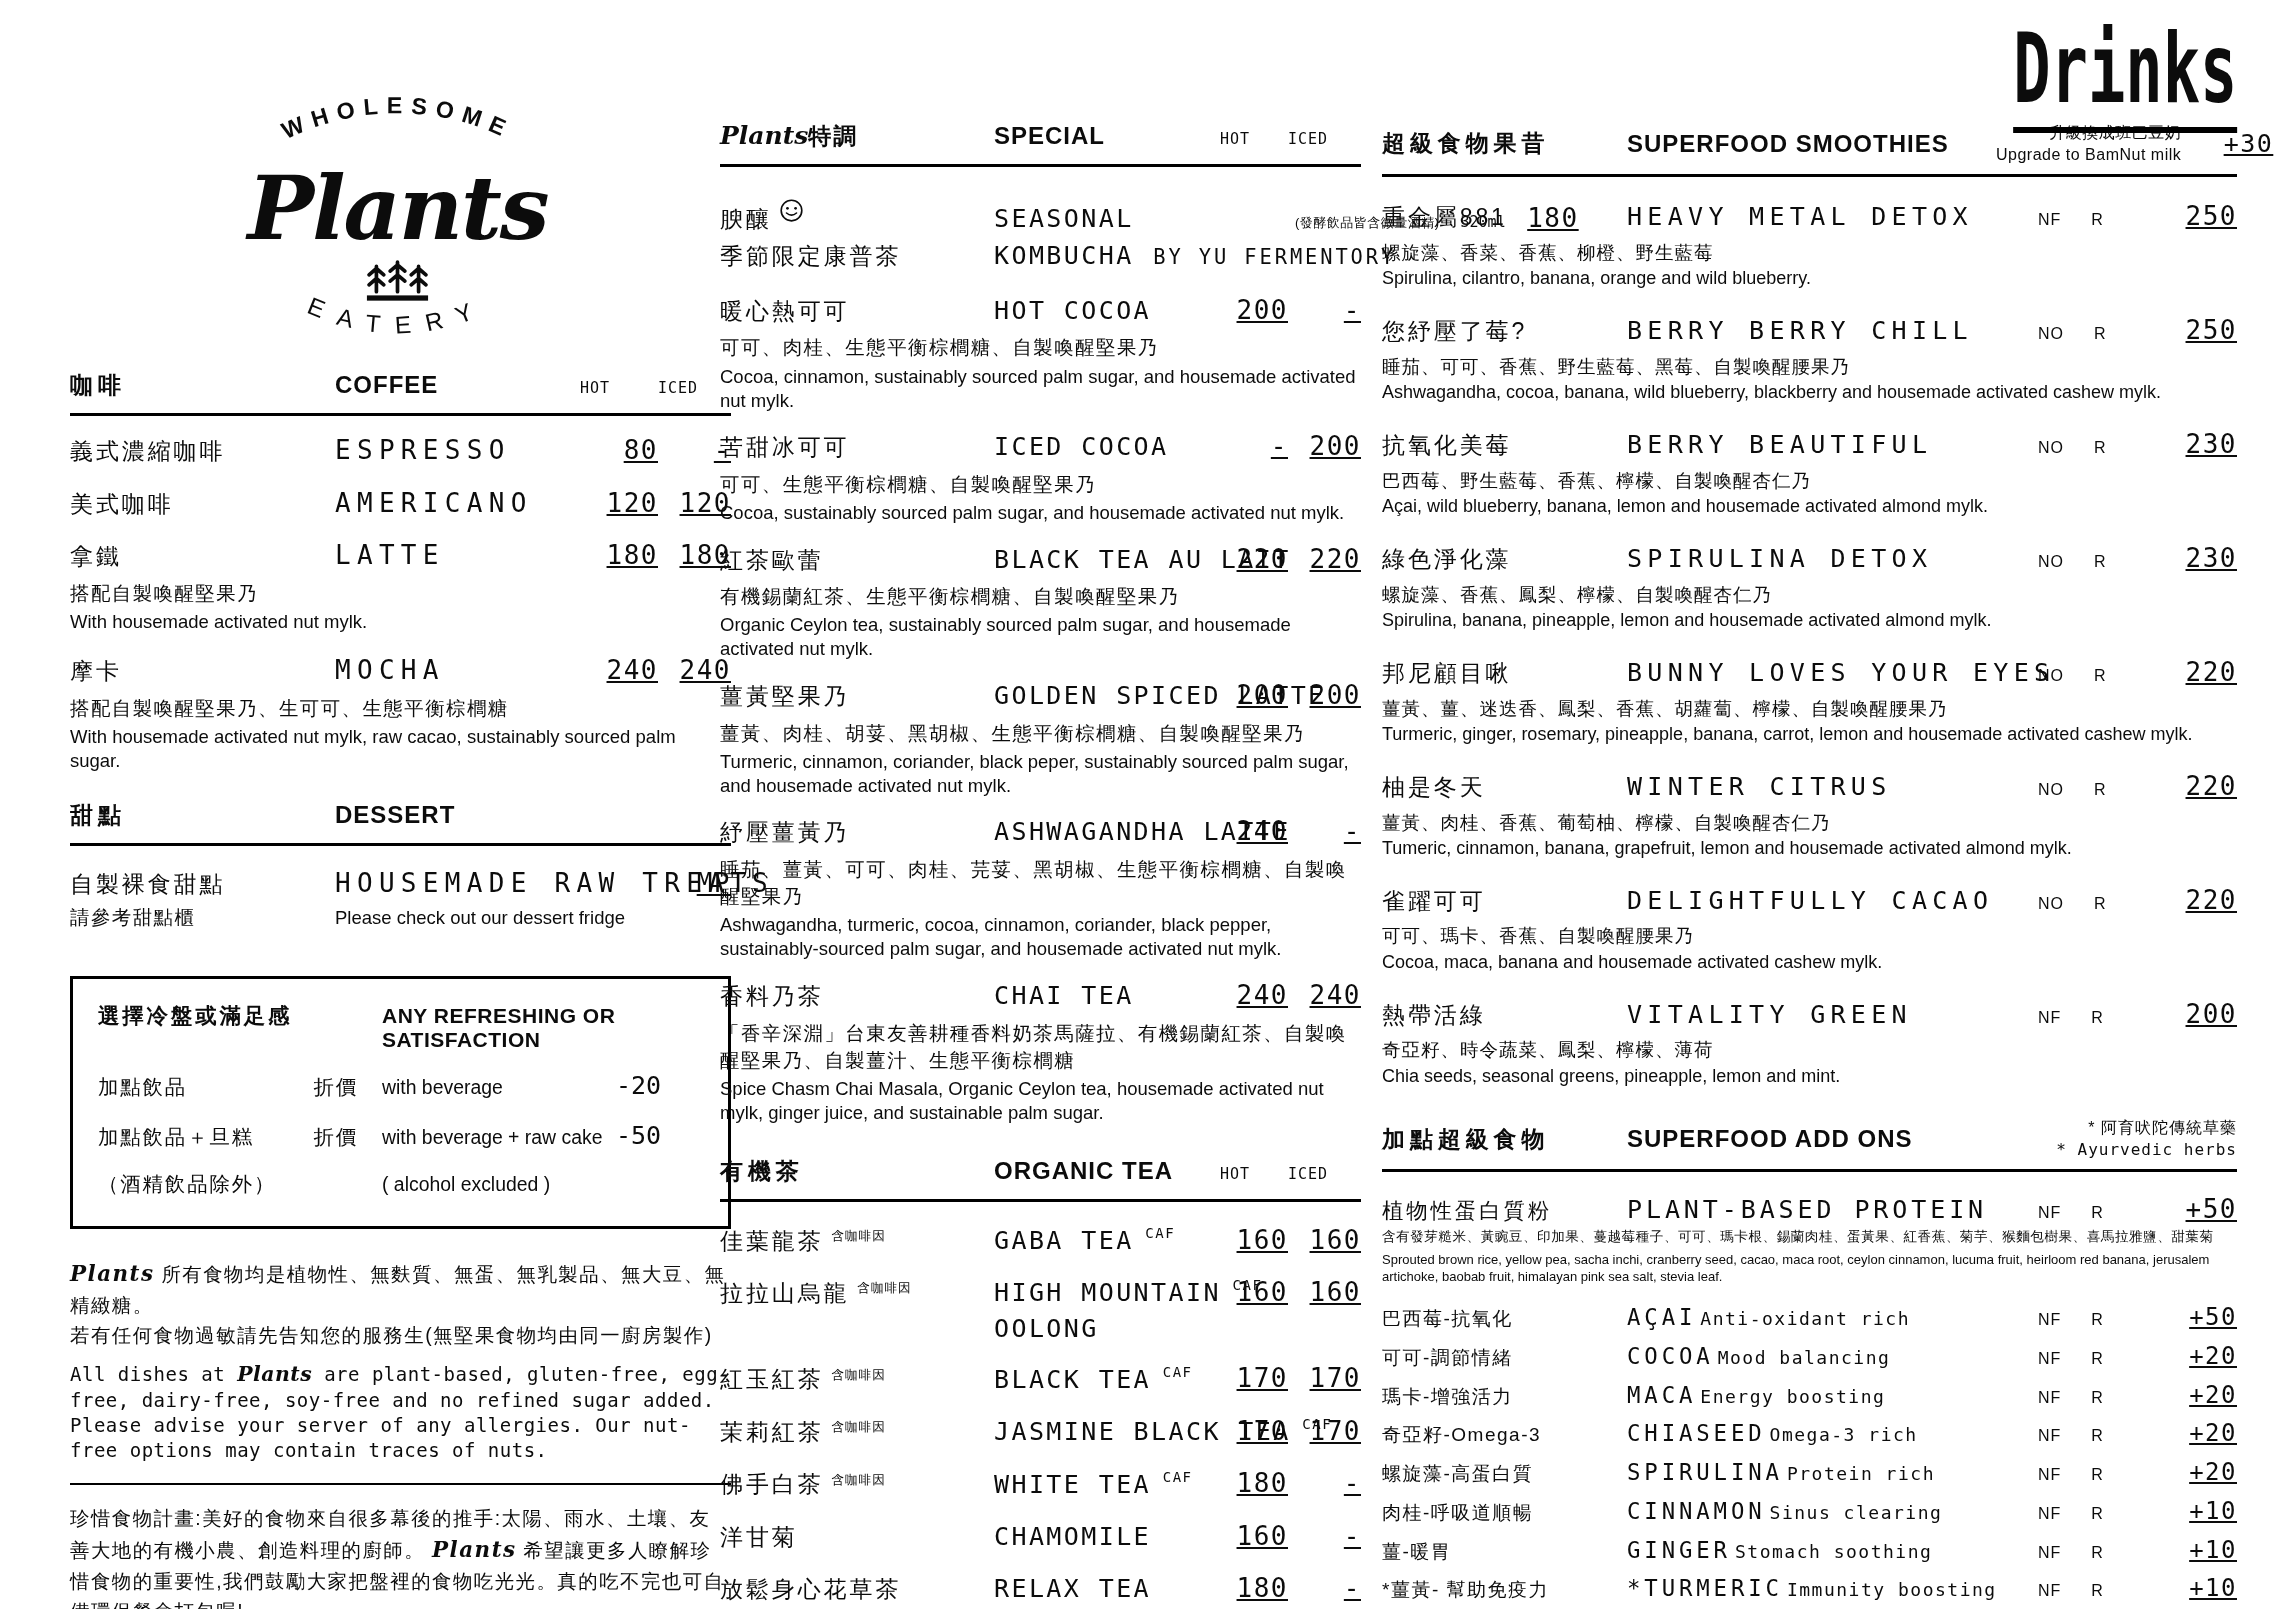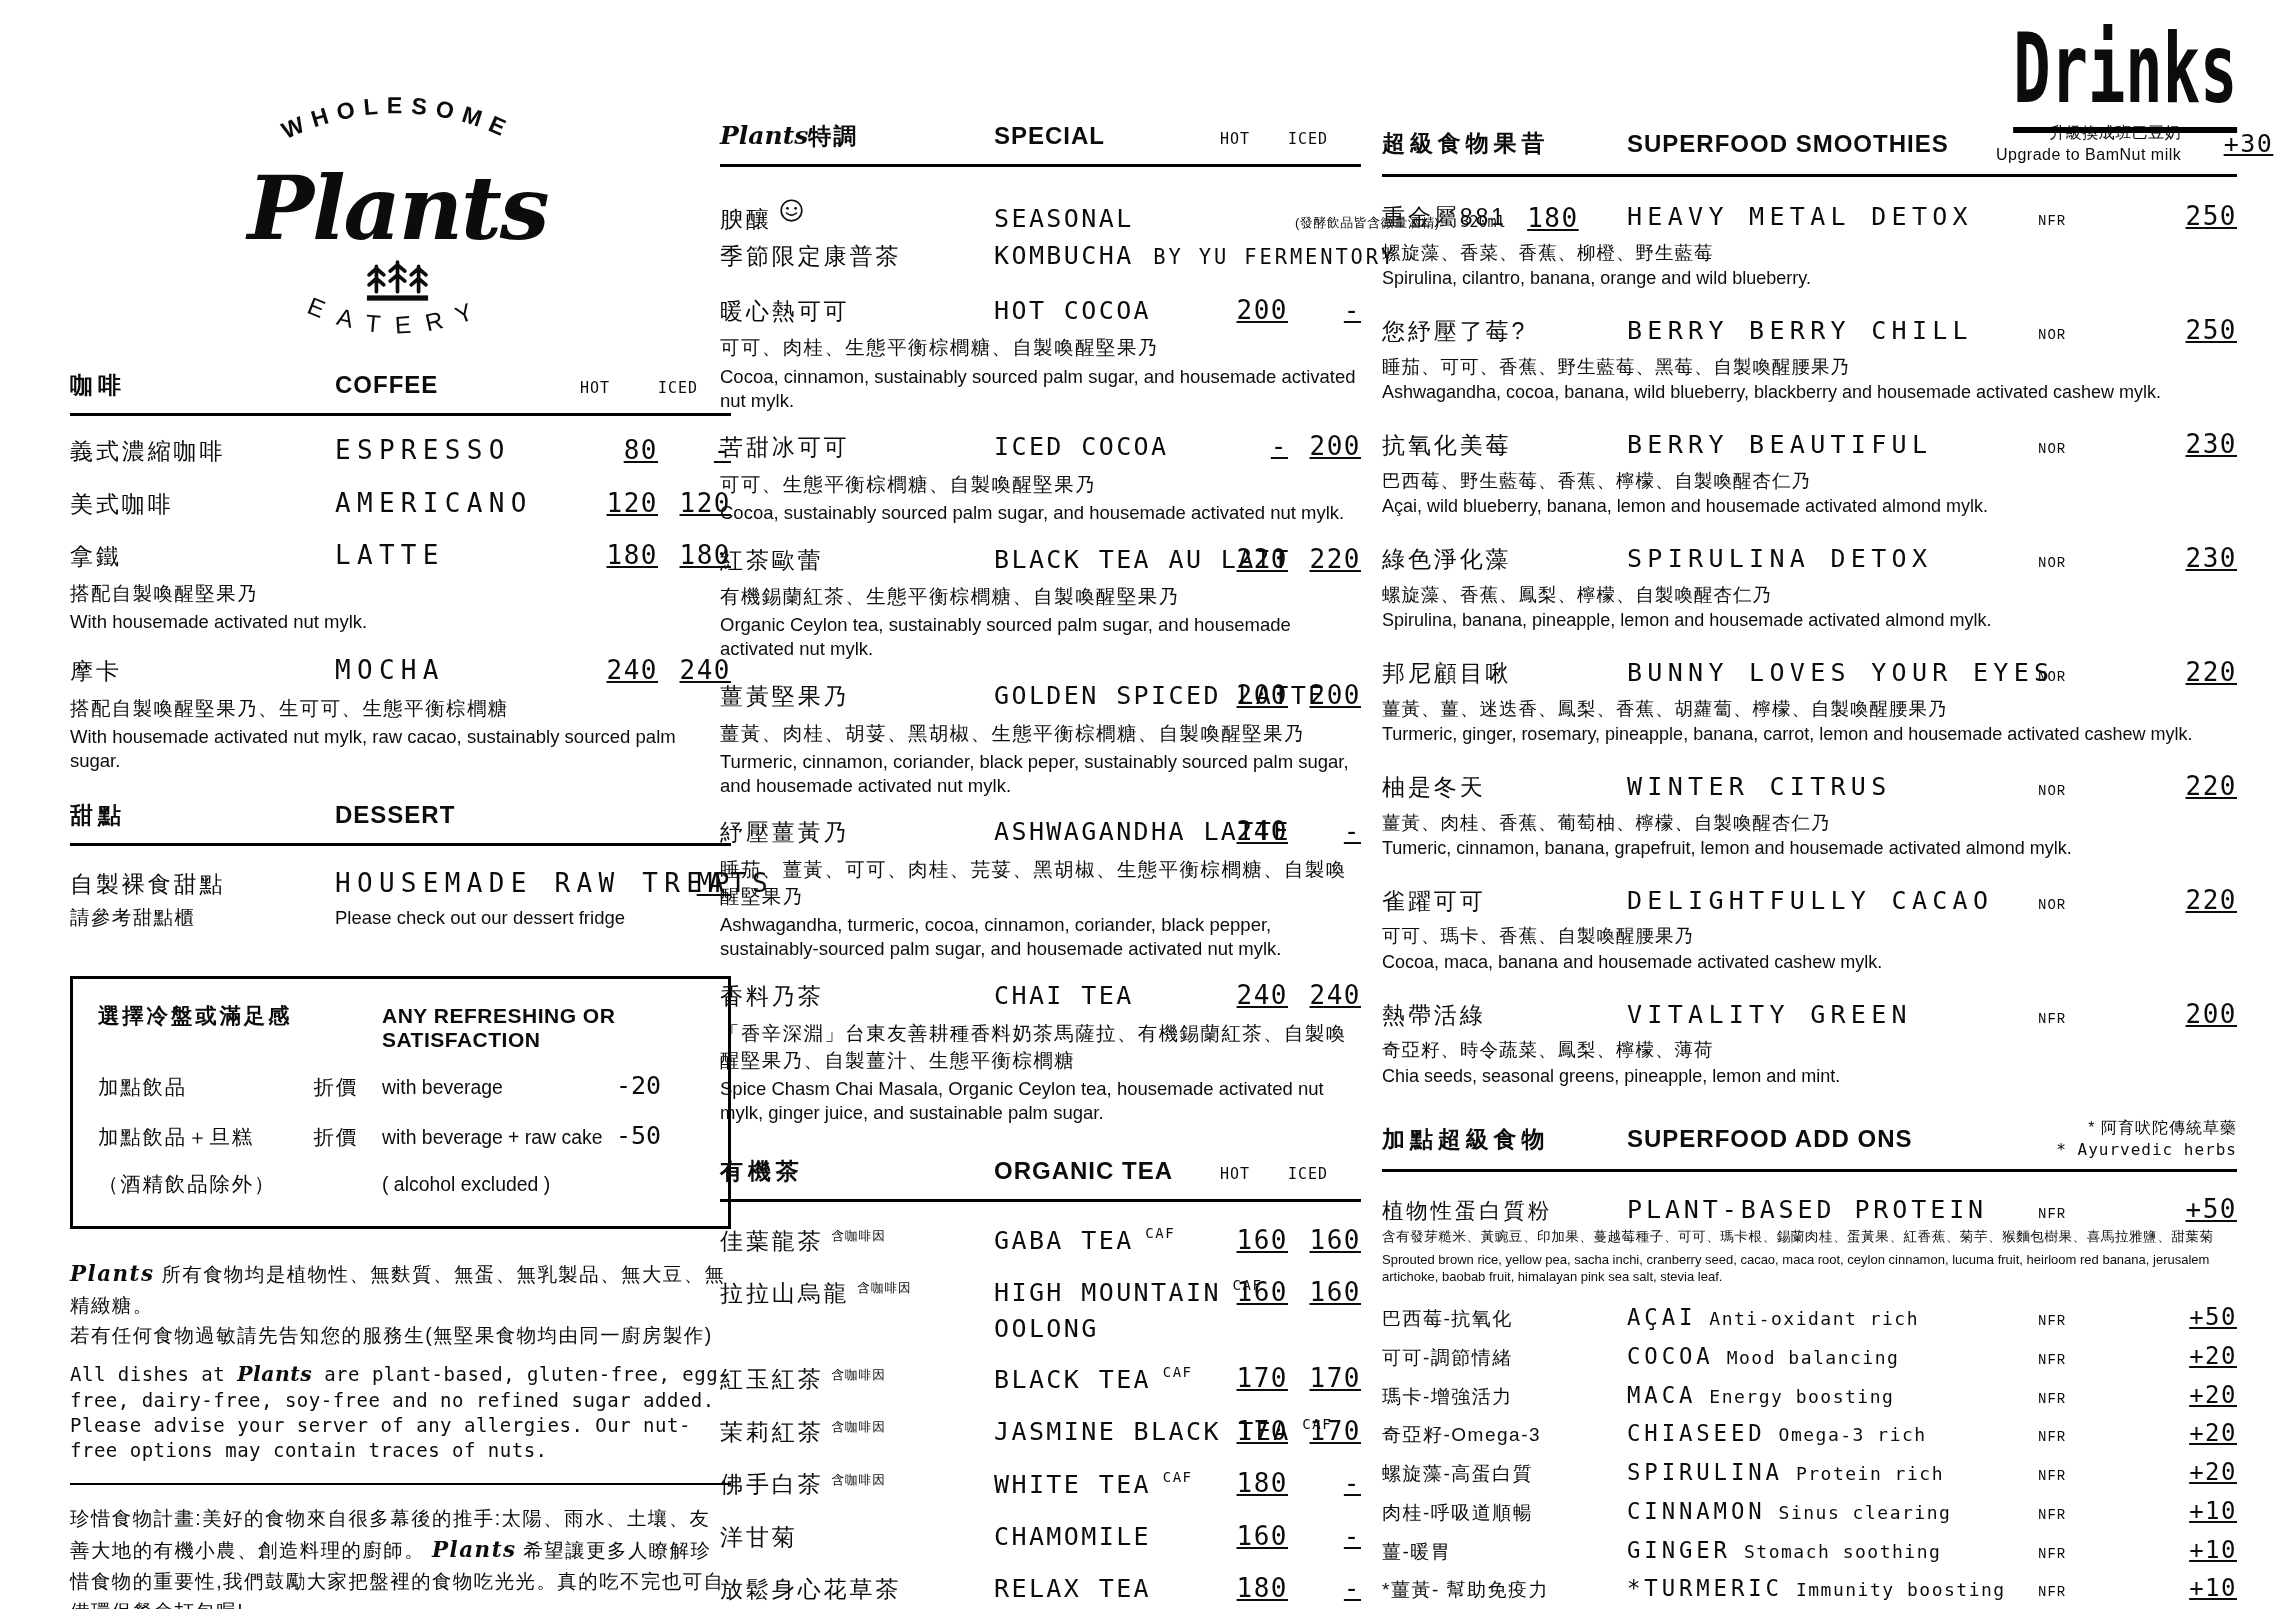--- a/index.html
+++ b/index.html
@@ -64,30 +64,30 @@
   .inline-script { font-family:"DejaVu Serif",serif; font-style:italic; font-weight:bold; }
 
   
   .drinks-wrap { position:absolute; top:17.5px; right:0; text-align:right; }
   .drinks { display:inline-block; font-family:"DejaVu Sans Mono",monospace; font-size:97px; font-weight:bold;
             letter-spacing:0; transform:scaleX(0.64); transform-origin:100% 50%;
             border-bottom:6.8px solid #000; padding-bottom:7.8px; line-height:1.05; }
   .sm-head { display:grid; grid-template-columns:245px 369px 1fr 92px; align-items:center; }
   .up-note { text-align:right; font-size:16px; line-height:1.35; letter-spacing:0.5px; white-space:nowrap; }
   .sm-row { display:grid; grid-template-columns:245px 1fr 90px 109px; align-items:baseline; margin-top:24px; }
-  .tags { font-family:Liberation Mono, monospace; font-size:14px; letter-spacing:1px; display:flex; }
+  .tags { font-family:Liberation Sans, sans-serif; font-size:16px; letter-spacing:1px; display:flex; gap:30px; }
   .sm-desc-zh { font-size:18.5px; letter-spacing:1px; margin-top:6.8px; line-height:1.4; }
   .sm-desc-en { font-size:18px; line-height:1.3; margin-top:1.9px; }
   .ad-head { display:grid; grid-template-columns:245px 369px 1fr; align-items:center; }
   .star-note { text-align:right; line-height:1.4; }
   .star-zh { font-size:16px; letter-spacing:1px; }
   .star-en { font-family:"DejaVu Sans Mono",monospace; font-size:16px; letter-spacing:1px; }
   .ad-row { display:grid; grid-template-columns:245px 1fr 90px 109px; align-items:baseline; margin-top:9.7px; }
   .ad-zh { font-size:19px; letter-spacing:1.5px; white-space:nowrap; }
-  .ad-en-wrap { display:flex; align-items:baseline; gap:13px; min-width:0; white-space:nowrap; }
+  .ad-en-wrap { display:flex; align-items:baseline; gap:4px; min-width:0; white-space:nowrap; }
   .ad-en { font-family:"DejaVu Sans Mono",monospace; font-size:22.3px; letter-spacing:3.9px; }
   .ad-desc { font-family:"DejaVu Sans Mono",monospace; font-size:18px; letter-spacing:1.5px; }
   .pr-desc { font-size:13px; line-height:1.35; margin-top:4.9px; }
   .pr-desc-zh { font-size:13.6px; letter-spacing:0.5px; line-height:1.35; margin-top:3px; white-space:nowrap; }
 
   
   .logo { margin:45px 0 0 143px; width:369px; }
 </style>
 </head>
 <body>

